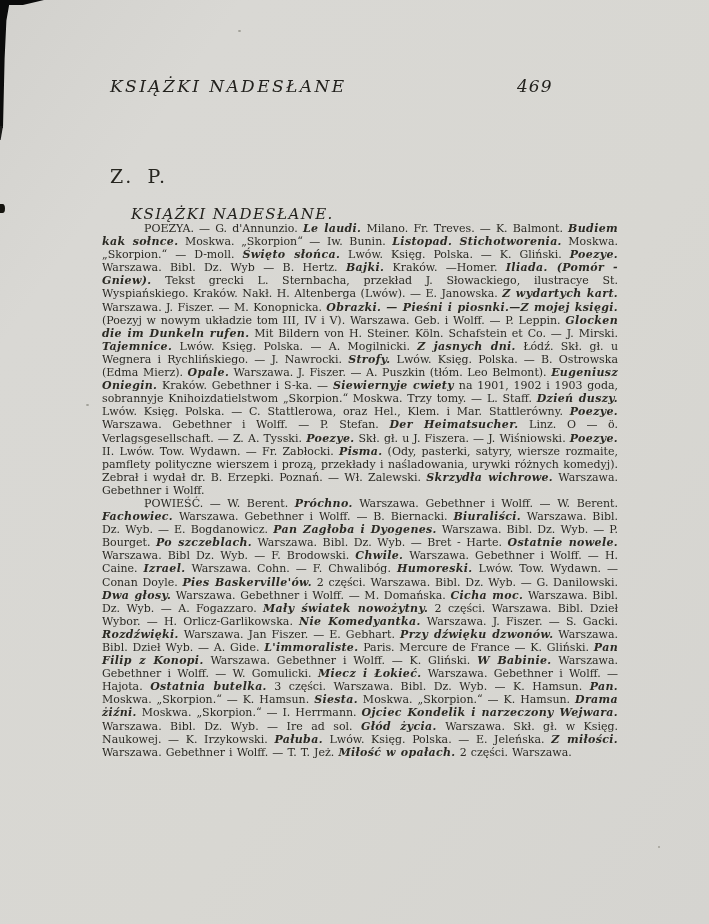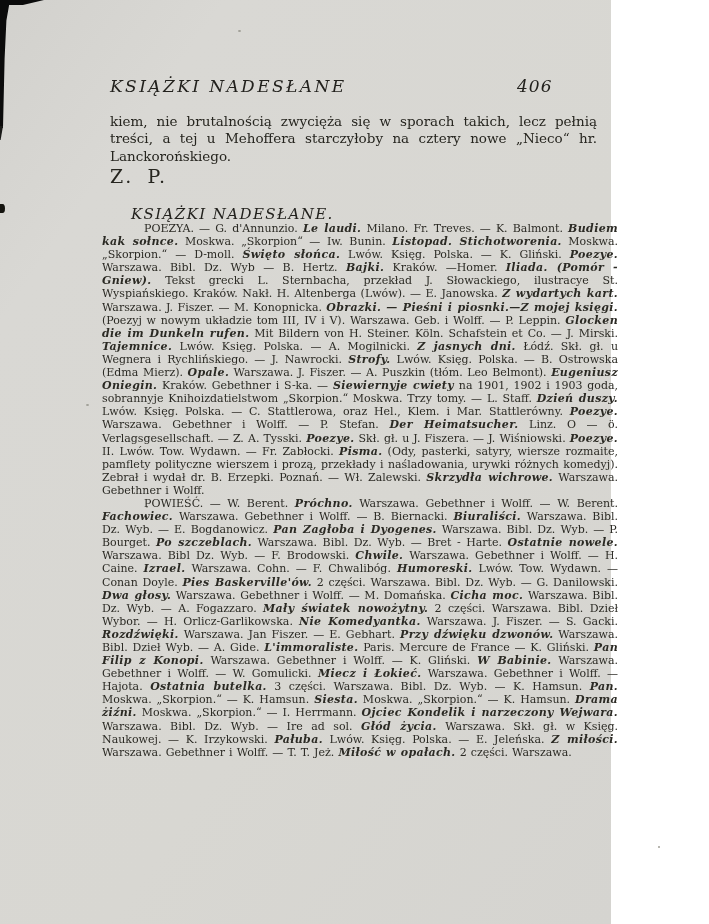--- a/index.html
+++ b/index.html
@@ -5,21 +5,21 @@
   html, body {
     margin: 0;
     padding: 0;
     width: 709px;
     height: 924px;
     overflow: hidden;
     font-family: "DejaVu Serif", serif;
   }
   .page {
     position: relative;
-    width: 611px;
+    width: 709px;
     height: 924px;
     background: linear-gradient(125deg, #d2d1cd 0%, #d9d8d4 18%, #d8d7d2 60%, #d5d4d0 100%);
     color: #2b2a24;
   }
   
   .strip-left {
     position: absolute; left: 0; top: 0;
     width: 10px; height: 128px;
     background: #0b0b0b;
     clip-path: polygon(0 0, 100% 0, 64% 16%, 46% 46%, 30% 100%, 0 100%);
@@ -105,23 +105,22 @@
   <div class="strip-left-tail"></div>
   <div class="strip-top"></div>
   <div class="dot-left"></div>
   <div class="speck s1"></div>
   <div class="speck s2"></div>
   <div class="speck s3"></div>
   <div class="speck s4"></div>
 
   <div class="running-header">KSIĄŻKI NADESŁANE</div>
 
-  <div class="page-number">406</div>
+  <div class="page-number">469</div>
 
-  <p class="intro">kiem, nie brutalnością zwycięża się w sporach takich, lecz pełnią treści, a tej u Mehoffera starczyłoby na cztery nowe „Nieco“ hr. Lanckorońskiego.</p>
 
   <div class="signature">Z. P.</div>
 
   <h2 class="section-heading">KSIĄŻKI NADESŁANE.</h2>
 
   <div class="bibliography">
     <p class="bib-para"><span>POEZYA. — G. d'Annunzio. </span><span class="title">Le laudi.</span><span> Milano. Fr. Treves. — K. Balmont. </span><span class="title">Budiem kak sołnce.</span><span> Moskwa. „Skorpion“ — Iw. Bunin. </span><span class="title">Listopad. Stichotworenia.</span><span> Moskwa. „Skorpion.“ — D-moll. </span><span class="title">Święto słońca.</span><span> Lwów. Księg. Polska. — K. Gliński. </span><span class="title">Poezye.</span><span> Warszawa. Bibl. Dz. Wyb — B. Hertz. </span><span class="title">Bajki.</span><span> Kraków. —Homer. </span><span class="title">Iliada. (Pomór - Gniew).</span><span> Tekst grecki L. Sternbacha, przekład J. Słowackiego, ilustracye St. Wyspiańskiego. Kraków. Nakł. H. Altenberga (Lwów). — E. Janowska. </span><span class="title">Z wydartych kart.</span><span> Warszawa. J. Fiszer. — M. Konopnicka. </span><span class="title">Obrazki. — Pieśni i piosnki.—Z mojej księgi.</span><span> (Poezyj w nowym układzie tom III, IV i V). Warszawa. Geb. i Wolff. — P. Leppin. </span><span class="title">Glocken die im Dunkeln rufen.</span><span> Mit Bildern von H. Steiner. Köln. Schafstein et Co. — J. Mirski. </span><span class="title">Tajemnice.</span><span> Lwów. Księg. Polska. — A. Mogilnicki. </span><span class="title">Z jasnych dni.</span><span> Łódź. Skł. gł. u Wegnera i Rychlińskiego. — J. Nawrocki. </span><span class="title">Strofy.</span><span> Lwów. Księg. Polska. — B. Ostrowska (Edma Mierz). </span><span class="title">Opale.</span><span> Warszawa. J. Fiszer. — A. Puszkin (tłóm. Leo Belmont). </span><span class="title">Eugeniusz Oniegin.</span><span> Kraków. Gebethner i S-ka. — </span><span class="title">Siewiernyje cwiety</span><span> na 1901, 1902 i 1903 goda, sobrannyje Knihoizdatielstwom „Skorpion.“ Moskwa. Trzy tomy. — L. Staff. </span><span class="title">Dzień duszy.</span><span> Lwów. Księg. Polska. — C. Stattlerowa, oraz Hel., Klem. i Mar. Stattlerówny. </span><span class="title">Poezye.</span><span> Warszawa. Gebethner i Wolff. — P. Stefan. </span><span class="title">Der Heimatsucher.</span><span> Linz. O — ö. Verlagsgesellschaft. — Z. A. Tysski. </span><span class="title">Poezye.</span><span> Skł. gł. u J. Fiszera. — J. Wiśniowski. </span><span class="title">Poezye.</span><span> II. Lwów. Tow. Wydawn. — Fr. Zabłocki. </span><span class="title">Pisma.</span><span> (Ody, pasterki, satyry, wiersze rozmaite, pamflety polityczne wierszem i prozą, przekłady i naśladowania, urywki różnych komedyj). Zebrał i wydał dr. B. Erzepki. Poznań. — Wł. Zalewski. </span><span class="title">Skrzydła wichrowe.</span><span> Warszawa. Gebethner i Wolff.</span></p>
     <p class="bib-para"><span>POWIEŚĆ. — W. Berent. </span><span class="title">Próchno.</span><span> Warszawa. Gebethner i Wolff. — W. Berent. </span><span class="title">Fachowiec.</span><span> Warszawa. Gebethner i Wolff. — B. Biernacki. </span><span class="title">Biuraliści.</span><span> Warszawa. Bibl. Dz. Wyb. — E. Bogdanowicz. </span><span class="title">Pan Zagłoba i Dyogenes.</span><span> Warszawa. Bibl. Dz. Wyb. — P. Bourget. </span><span class="title">Po szczeblach.</span><span> Warszawa. Bibl. Dz. Wyb. — Bret - Harte. </span><span class="title">Ostatnie nowele.</span><span> Warszawa. Bibl Dz. Wyb. — F. Brodowski. </span><span class="title">Chwile.</span><span> Warszawa. Gebethner i Wolff. — H. Caine. </span><span class="title">Izrael.</span><span> Warszawa. Cohn. — F. Chwalibóg. </span><span class="title">Humoreski.</span><span> Lwów. Tow. Wydawn. — Conan Doyle. </span><span class="title">Pies Baskerville'ów.</span><span> 2 części. Warszawa. Bibl. Dz. Wyb. — G. Danilowski. </span><span class="title">Dwa głosy.</span><span> Warszawa. Gebethner i Wolff. — M. Domańska. </span><span class="title">Cicha moc.</span><span> Warszawa. Bibl. Dz. Wyb. — A. Fogazzaro. </span><span class="title">Mały światek nowożytny.</span><span> 2 części. Warszawa. Bibl. Dzieł Wybor. — H. Orlicz-Garlikowska. </span><span class="title">Nie Komedyantka.</span><span> Warszawa. J. Fiszer. — S. Gacki. </span><span class="title">Rozdźwięki.</span><span> Warszawa. Jan Fiszer. — E. Gebhart. </span><span class="title">Przy dźwięku dzwonów.</span><span> Warszawa. Bibl. Dzieł Wyb. — A. Gide. </span><span class="title">L'immoraliste.</span><span> Paris. Mercure de France — K. Gliński. </span><span class="title">Pan Filip z Konopi.</span><span> Warszawa. Gebethner i Wolff. — K. Gliński. </span><span class="title">W Babinie.</span><span> Warszawa. Gebethner i Wolff. — W. Gomulicki. </span><span class="title">Miecz i Łokieć.</span><span> Warszawa. Gebethner i Wolff. — Hajota. </span><span class="title">Ostatnia butelka.</span><span> 3 części. Warszawa. Bibl. Dz. Wyb. — K. Hamsun. </span><span class="title">Pan.</span><span> Moskwa. „Skorpion.“ — K. Hamsun. </span><span class="title">Siesta.</span><span> Moskwa. „Skorpion.“ — K. Hamsun. </span><span class="title">Drama żiźni.</span><span> Moskwa. „Skorpion.“ — I. Herrmann. </span><span class="title">Ojciec Kondelik i narzeczony Wejwara.</span><span> Warszawa. Bibl. Dz. Wyb. — Ire ad sol. </span><span class="title">Głód życia.</span><span> Warszawa. Skł. gł. w Księg. Naukowej. — K. Irzykowski. </span><span class="title">Pałuba.</span><span> Lwów. Księg. Polska. — E. Jeleńska. </span><span class="title">Z miłości.</span><span> Warszawa. Gebethner i Wolff. — T. T. Jeż. </span><span class="title">Miłość w opałach.</span><span> 2 części. Warszawa.</span></p>
   </div>
 

